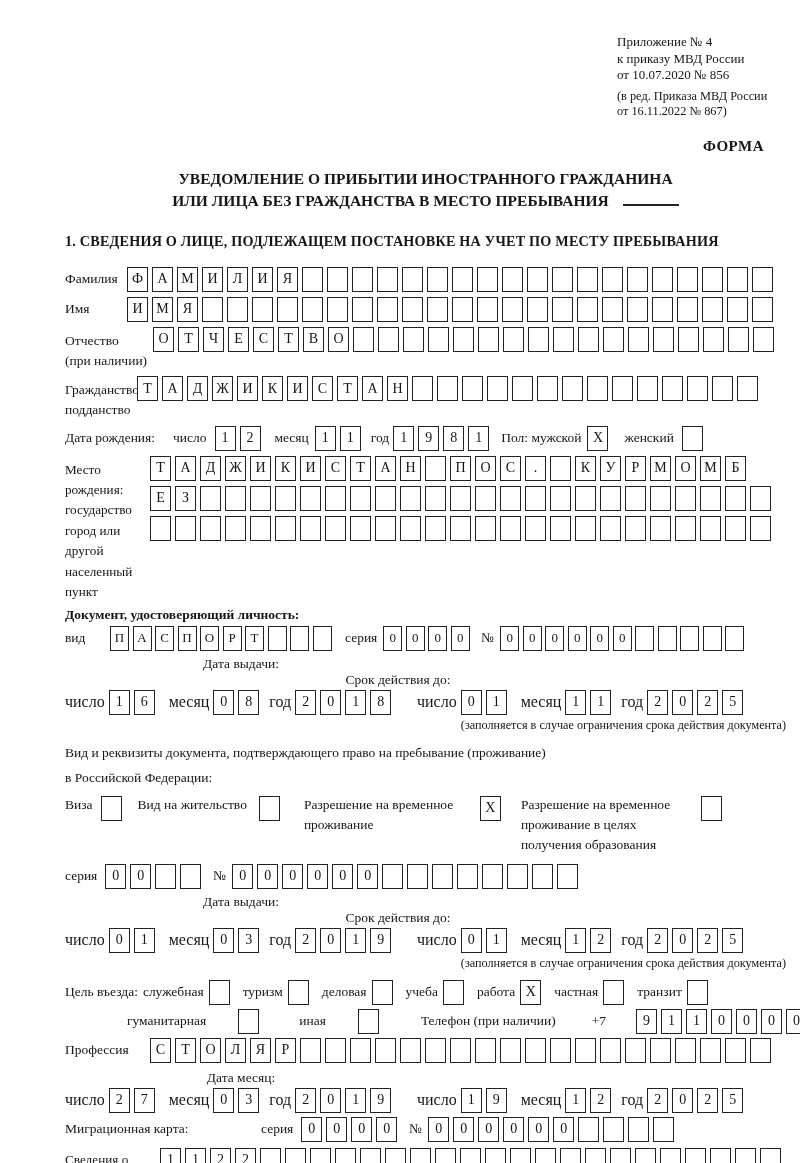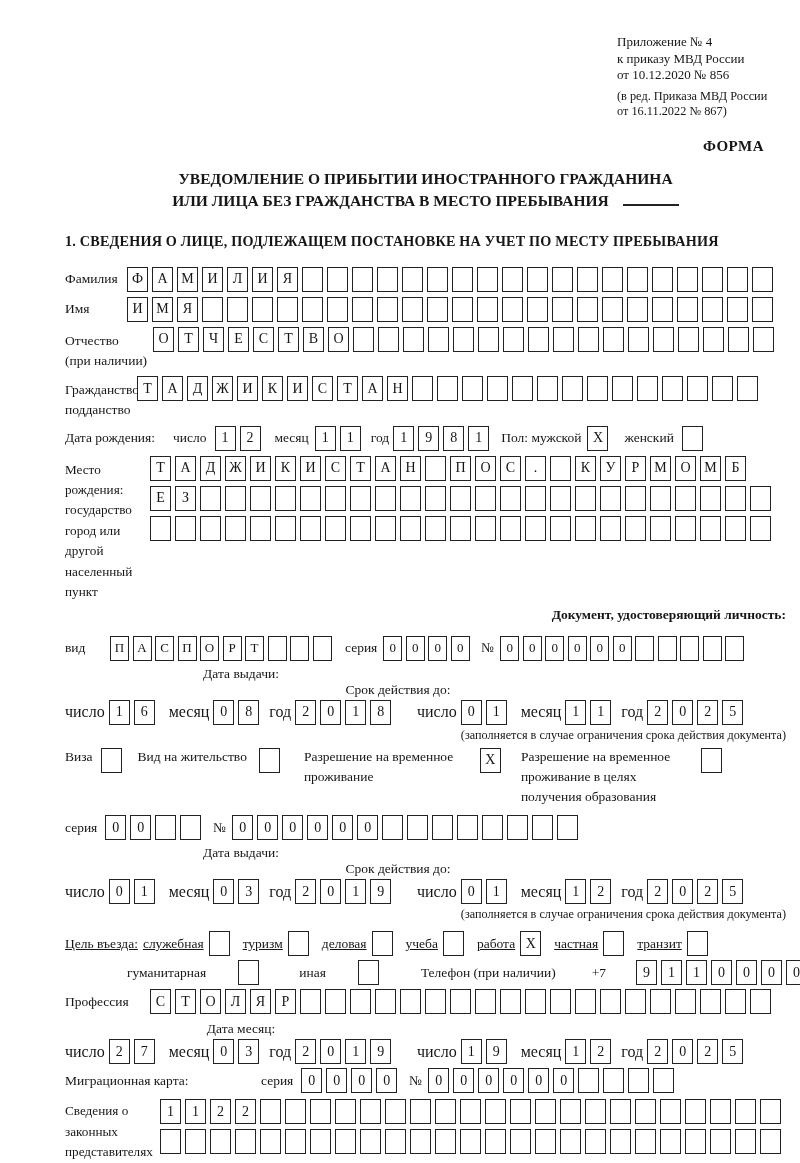--- a/index.html
+++ b/index.html
@@ -17,52 +17,52 @@
   .frow.top { align-items:flex-start; }
   .lbl { flex:none; }
   .mlbl { flex:none; line-height:1.5; padding-top:4px; }
   .cells { display:flex; flex:none; }
   .cell { width:21px; height:25px; border:1.5px solid #222; margin-right:4px; display:flex; align-items:center; justify-content:center; font-size:14px; box-sizing:border-box; flex:none; background:#fff; }
   .cells.sm .cell { width:19px; margin-right:3.5px; font-size:13px; }
   .w45{width:45px} .w62{width:62px} .w72{width:72px} .w85{width:85px} .w88{width:88px} .w95{width:95px}
   .mr4{margin-right:4px} .mr6{margin-right:6px} .mr8{margin-right:8px} .mr10{margin-right:10px} .mr12{margin-right:12px} .mr14{margin-right:14px} .ml12{margin-left:12px}
 
   .stack .cells { margin-bottom:5px; }
-  .doc-header { text-align:right; font-weight:bold; font-size:13.5px; margin-top:4px; }
+  .doc-header { text-align:left; font-weight:bold; font-size:13.5px; margin-top:4px; }
 
   .dsec { margin-top:5px; }
   .dhead-row { display:flex; font-size:13.5px;flex-direction:column; }
   .dhead-left { width:352px; text-align:center; }
   .dhead-right { flex:1; text-align:center; padding-right:55px; }
   .dline-row { display:flex; margin-top:2px; align-items:center; }
   .dleft { width:352px; display:flex; align-items:center; }
   .dright { display:flex; align-items:center; }
   .note { text-align:right; font-size:12.2px; margin-top:3px; }
 
   .intro { font-size:13.5px; margin-top:7px; line-height:1.9; }
   .optrow { display:flex; align-items:flex-start; margin-top:4px; font-size:13.5px; }
   .opt { display:flex; align-items:flex-start; }
   .olbl { line-height:1.5; }
   .olbl.c { text-align:left; }
   .opt .cells { margin-top:1px; }
 
   .purposerow { display:flex; align-items:center; margin-top:9px; font-size:13.5px; flex-wrap:nowrap; }
-  .purposerow .lbl { margin-right:5px;text-decoration:underline; }
+  .purposerow .lbl { margin-right:5px; }
   .purposerow .cells { margin-right:9px; }
   .phonerow { display:flex; align-items:center; margin-top:4px; font-size:13.5px; margin-left:62px;gap:24px; }
 </style>
 </head>
 <body>
 
 <div class="page">
 
   <div class="annex">
     <div>Приложение № 4</div>
     <div>к приказу МВД России</div>
-    <div>от 10.12.2020 № 856</div>
+    <div>от 10.07.2020 № 856</div>
   </div>
   <div class="rev">
     <div>(в ред. Приказа МВД России</div>
     <div>от 16.11.2022 № 867)</div>
   </div>
 
   <div class="forma">ФОРМА</div>
 
   <div class="title">
     <div>УВЕДОМЛЕНИЕ О ПРИБЫТИИ ИНОСТРАННОГО ГРАЖДАНИНА</div>
@@ -318,21 +318,21 @@
           <span class="cell"></span>
           <span class="cell"></span>
           <span class="cell"></span>
           <span class="cell"></span>
         </span>
     </span>
   </div>
 
   <div class="doc-header">Документ, удостоверяющий личность:</div>
 
-  <div class="frow" style="margin-top:13px">
+  <div class="frow" style="margin-top:3px">
     <span class="lbl w45">вид</span>
     <span class="cells sm mr10">
         <span class="cell">П</span>
         <span class="cell">А</span>
         <span class="cell">С</span>
         <span class="cell">П</span>
         <span class="cell">О</span>
         <span class="cell">Р</span>
         <span class="cell">Т</span>
         <span class="cell"></span>
@@ -403,20 +403,24 @@
             <span class="cell">2</span>
             <span class="cell">0</span>
             <span class="cell">2</span>
             <span class="cell">5</span>
           </span>
       </div>
     </div>
     <div class="note">(заполняется в случае ограничения срока действия документа)</div>
   </div>
 
+  <div class="intro">
+    <div>Вид и реквизиты документа, подтверждающего право на пребывание (проживание)</div>
+    <div>в Российской Федерации:</div>
+  </div>
 
   <div class="optrow">
     <div class="opt">
       <span class="olbl mr8">Виза</span>
       <span class="cells">
           <span class="cell"></span>
         </span>
     </div>
     <div class="opt ml12">
       <span class="olbl mr12">Вид на жительство</span>

